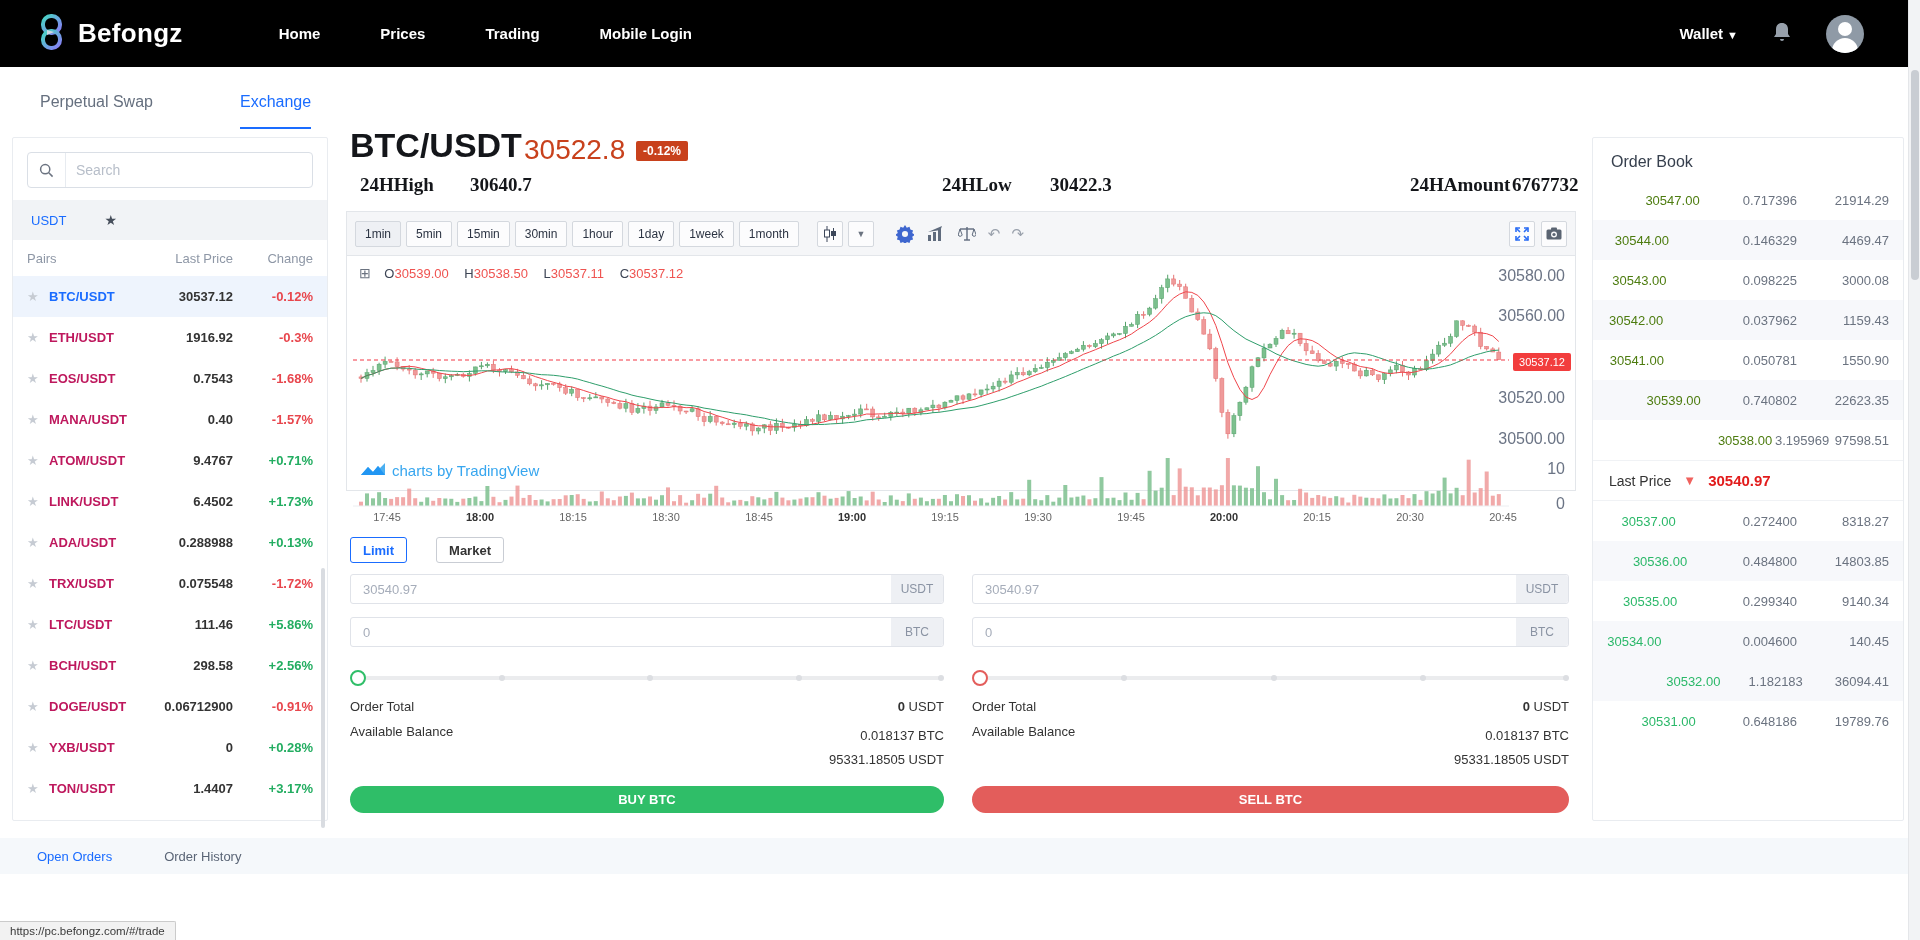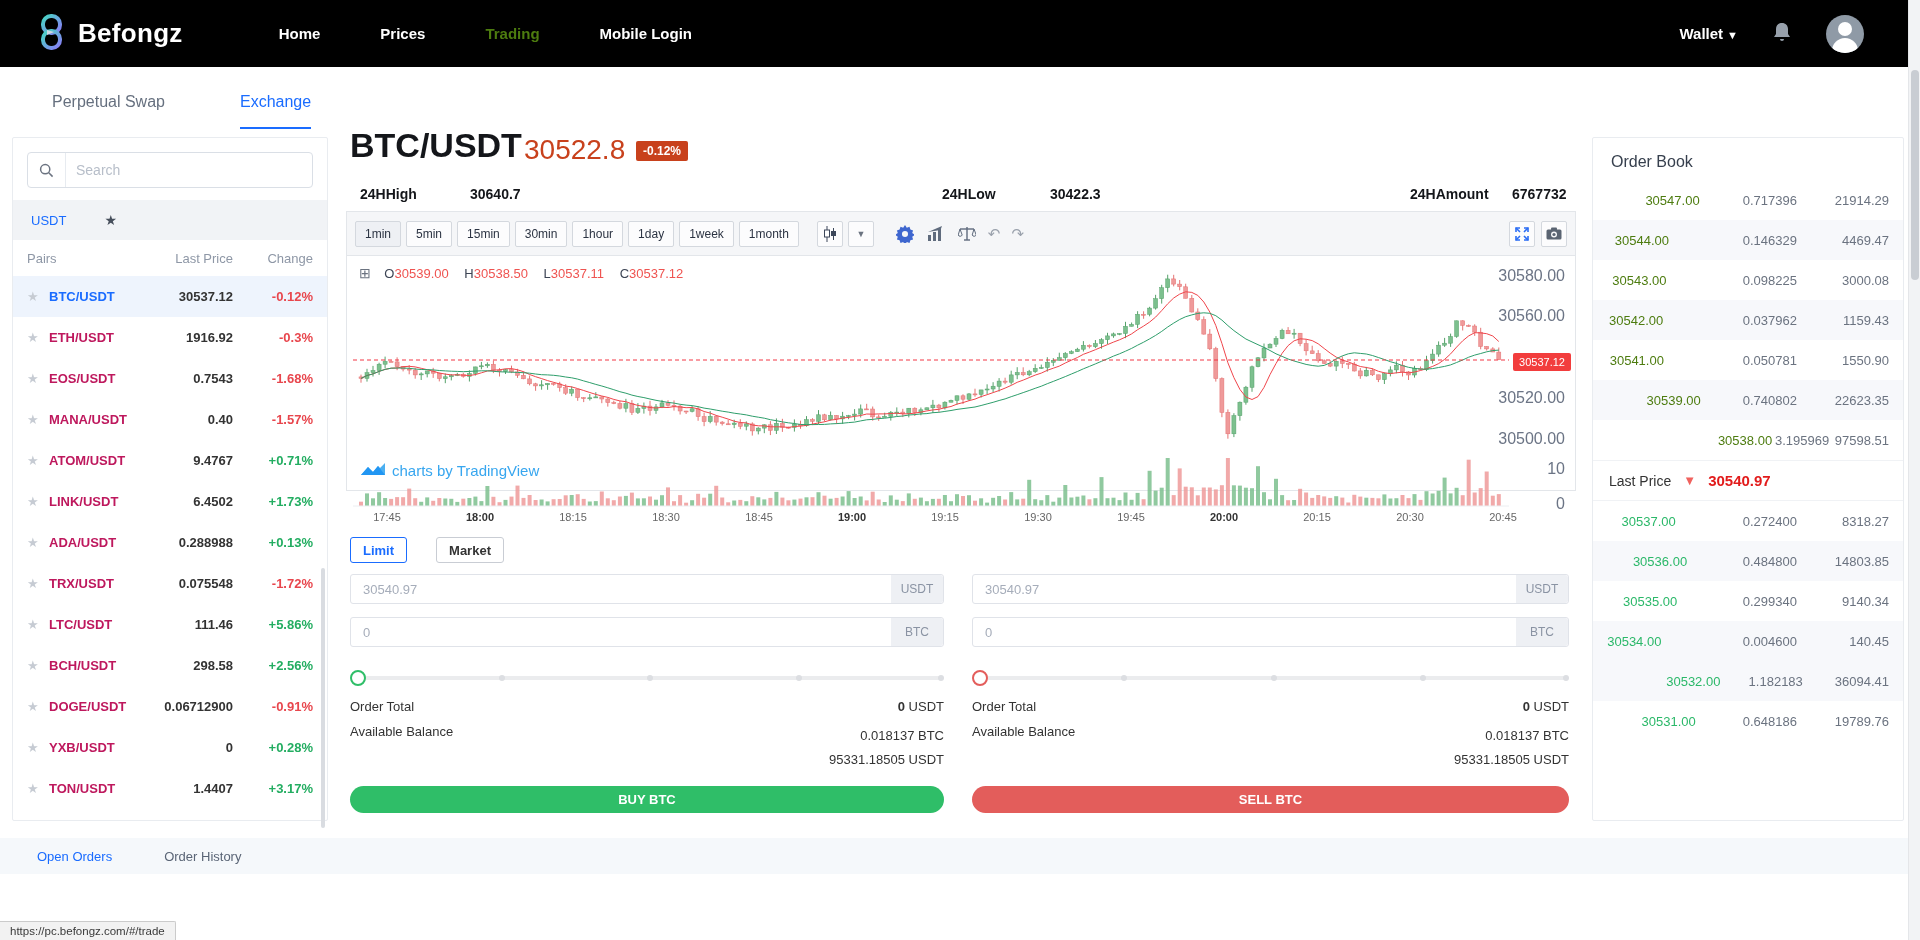--- a/index.html
+++ b/index.html
@@ -7,32 +7,32 @@
   #app{position:relative;width:1920px;height:940px;overflow:hidden;background:#fff;
        font-family:"Liberation Sans",sans-serif;}
 
   
   .nav{position:absolute;left:0;top:0;width:1920px;height:67px;background:#000;
        display:flex;align-items:center;}
   .brand{display:flex;align-items:center;margin-left:38px;gap:13px;}
   .brand-name{color:#fff;font-size:26px;font-weight:bold;letter-spacing:.3px;}
   .nav-menu{display:flex;margin-left:96px;gap:0;}
   .nav-item{color:#fff;font-size:15px;font-weight:bold;cursor:pointer;padding:0 45px 0 0;margin-right:15px;}
-  .nav-item.active{color:#4d7c0f;}
+  .nav-item.active{color:#ffffff;}
   .nav-right{margin-left:auto;display:flex;align-items:center;margin-right:56px;gap:34px;}
   .wallet{color:#fff;font-size:15px;font-weight:bold;cursor:pointer;}
   .wallet .caret{font-size:11px;margin-left:4px;}
   .avatar{width:38px;height:38px;border-radius:50%;background:#8f9aa6;position:relative;overflow:hidden;cursor:pointer;}
   .avatar .head{position:absolute;left:12px;top:7px;width:14px;height:14px;border-radius:50%;background:#fff;}
   .avatar .bodyp{position:absolute;left:6px;top:23px;width:26px;height:18px;border-radius:13px 13px 0 0;background:#fff;}
 
   
   .tabs-row{position:absolute;left:0;top:67px;width:1920px;height:66px;background:#fff;}
   .sub-tab{position:absolute;top:8px;height:54px;line-height:54px;font-size:16px;cursor:pointer;}
-  .sub-tab.inactive{left:40px;color:#66707f;margin-left:12px;}
+  .sub-tab.inactive{left:40px;color:#66707f;}
   .sub-tab.active{left:240px;color:#1a6cff;border-bottom:2px solid #1a6cff;}
 
   
   .sidebar{position:absolute;left:12px;top:137px;width:316px;height:684px;background:#fff;
            border:1px solid #e9ecf0;border-radius:2px;}
   .search-wrap{margin:14px 14px 12px;height:36px;border:1px solid #dadfe6;border-radius:4px;
                display:flex;align-items:center;background:#fff;}
   .search-seg{width:38px;height:100%;display:flex;align-items:center;justify-content:center;border-right:1px solid #e7ebf0;}
   .search-input{flex:1;border:0;outline:0;font-size:14px;color:#333;padding:0 10px;font-family:inherit;background:transparent;}
   .search-input::placeholder{color:#b7bec9;}
@@ -51,21 +51,21 @@
   .pair-price{flex:1;text-align:right;font-weight:bold;color:#333;padding-right:16px;}
   .pair-change{width:64px;text-align:right;font-weight:bold;}
   .neg{color:#e8464d;} .pos{color:#23ad61;}
   .side-scroll{position:absolute;right:2px;top:430px;width:4px;height:260px;background:#d9dce1;border-radius:2px;}
 
   
   .mk-pair{position:absolute;left:350px;top:126px;font-size:34px;font-weight:bold;color:#14161a;}
   .mk-price{position:absolute;left:524px;top:134px;font-size:28px;color:#c8411c;}
   .mk-badge{position:absolute;left:636px;top:141px;background:#c8411c;color:#fff;font-size:12px;font-weight:bold;
             padding:3px 7px;border-radius:2px;}
-  .stat{position:absolute;top:186px;font-size:14px;font-weight:bold;color:#14161a;}
+  .stat{position:absolute;top:174px;font-size:19px;font-weight:bold;color:#14161a;font-family:Liberation Serif, serif;}
 
   
   .chart-card{position:absolute;left:346px;top:211px;width:1230px;height:280px;background:#fff;
               border:1px solid #e3e6ea;}
   .chart-toolbar{position:absolute;left:0;top:0;width:100%;height:44px;background:#f5f6f8;
                  border-bottom:1px solid #e3e6ea;display:flex;align-items:center;padding:0 8px;gap:5px;}
   .tf-btn{height:26px;padding:0 9px;border:1px solid #d4d8de;background:#fcfcfd;border-radius:2px;
           font-size:12px;color:#2c3443;cursor:pointer;display:flex;align-items:center;font-family:inherit;}
   .tf-btn.active{background:#eef0f4;}
   .tool-btn{height:26px;min-width:26px;border:1px solid #d4d8de;background:#fcfcfd;border-radius:2px;

